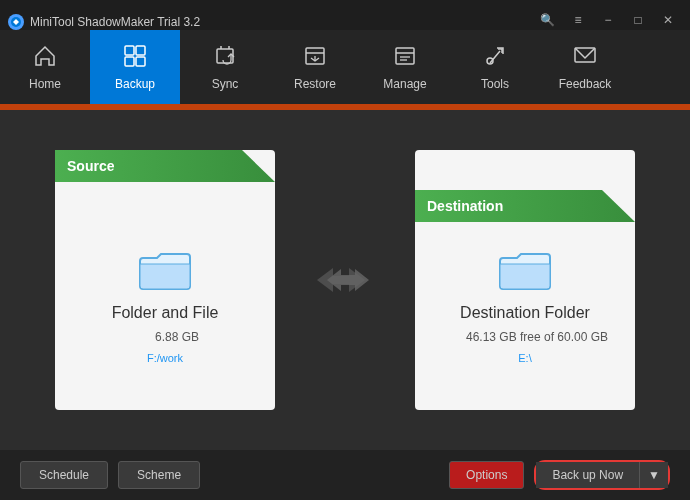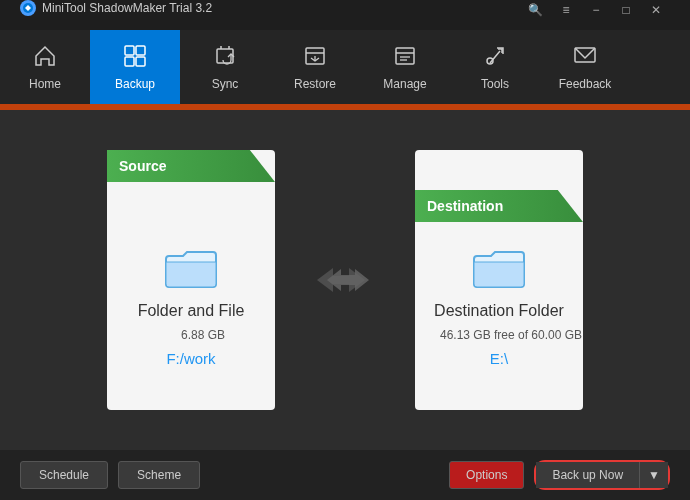--- a/index.html
+++ b/index.html
@@ -10,22 +10,22 @@
       font-family: 'Segoe UI', Arial, sans-serif;
       overflow: hidden;
       position: relative;
     }
 
     
     .title-bar {
       background: #1e1e1e;
       height: 30px;
       display: flex;
-      align-items: flex-start;
-      padding: 0 20px;
+      align-items: flex-end;
+      padding: 0 8px;
       justify-content: space-between;
     }
     .title-bar-left {
       display: flex;
       align-items: center;
       gap: 6px;
     }
     .app-icon {
       width: 16px;
       height: 16px;
@@ -96,21 +96,21 @@
       align-items: center;
       justify-content: center;
       gap: 40px;
       padding: 20px;
     }
 
     
     .card {
       background: #f5f5f5;
       border-radius: 4px;
-      width: 168px;
+      width: 220px;
       height: 260px;
       display: flex;
       flex-direction: column;
       align-items: center;
       justify-content: flex-start;
       position: relative;
       padding-top: 10px;
     }
     .card-header {
       position: absolute;
@@ -150,21 +150,21 @@
       font-weight: normal;
       color: #333;
       text-align: left;
     }
     .card-size {
       font-size: 12px;
       color: #555;
       margin-left: 24px;
     }
     .card-path {
-      font-size: 15px;
+      font-size: 11px;
       color: #2196f3;
     }
 
     
     .arrow-container {
       display: flex;
       align-items: center;
       justify-content: center;
       color: #666;
       font-size: 32px;

